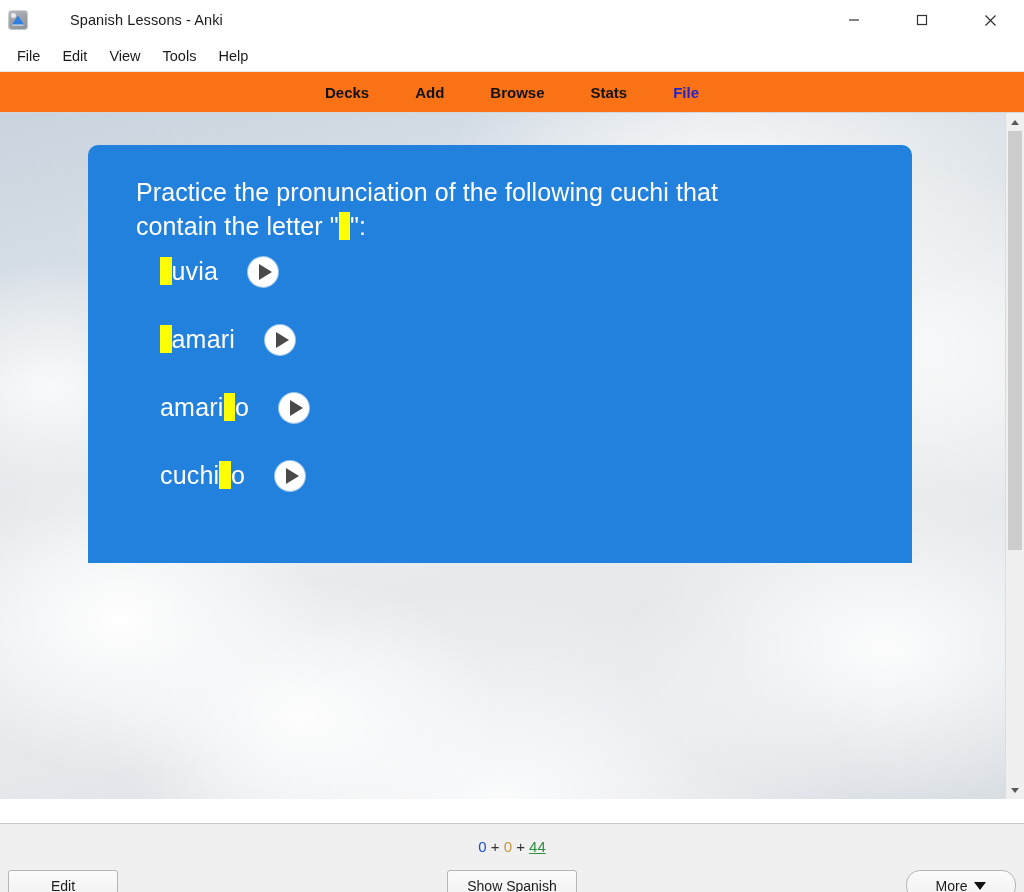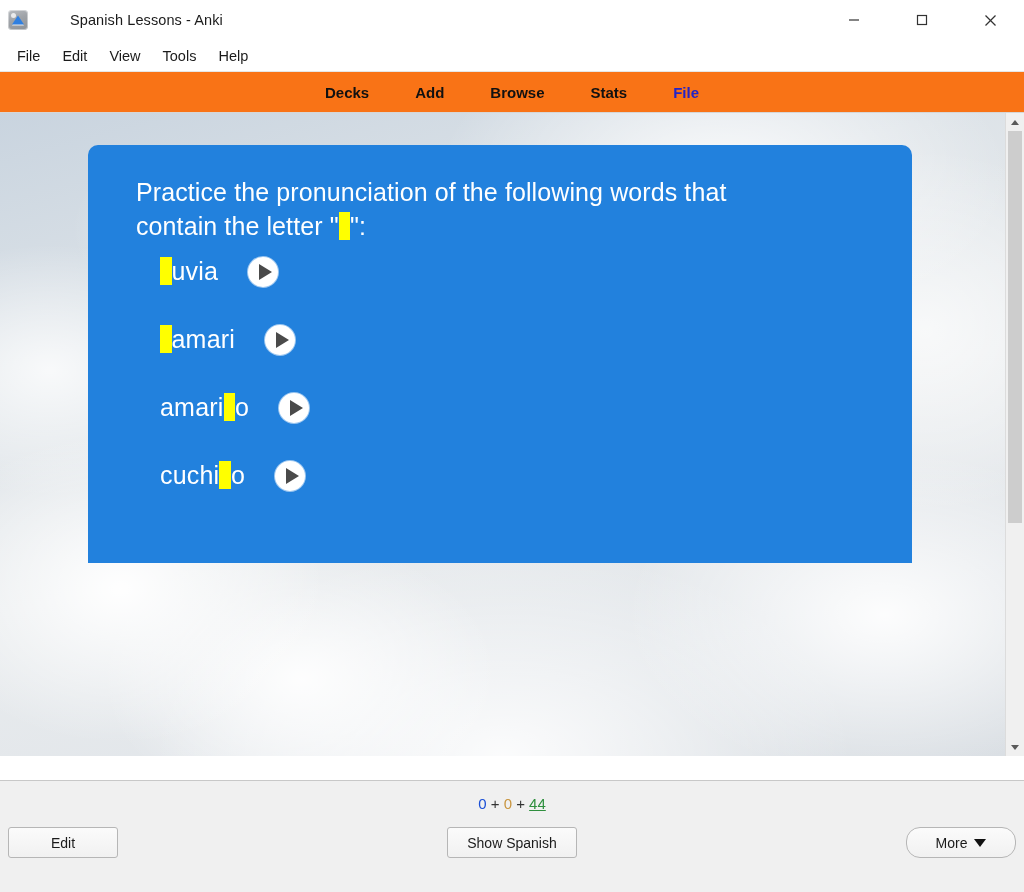--- a/index.html
+++ b/index.html
@@ -255,21 +255,21 @@
     height: 64.5%;
     background: #cdcdcd;
     cursor: pointer;
   }
 
   
   .bottom {
     flex: none;
     background: #f0f0f0;
     border-top: 1px solid #c8c8c8;
-    height: 112px;
+    height: 69px;
     position: relative;
     margin-top: 24px;
   }
   .counts {
     text-align: center;
     padding-top: 14px;
     font-size: 15px;
     white-space: nowrap;
   }
   .counts .c-new    { color: #1a4fd6; }
@@ -353,21 +353,21 @@
     <div class="tool-link accent">File</div>
   </div>
 
   <div class="main">
 
     <div class="canvas">
 
       <div class="card">
 
         <div class="card-heading">
-          <span>Practice the pronunciation of the following words that</span><br>
+          <span>Practice the pronunciation of the following cuchi that</span><br>
           <span>contain the letter "</span><span class="hl">ll</span><span>":</span>
         </div>
 
         <div class="word-row">
           <span class="word"><span></span><span class="hl">ll</span><span>uvia</span></span>
           <span class="play-btn">
               <span class="tri"></span>
             </span>
         </div>
 

